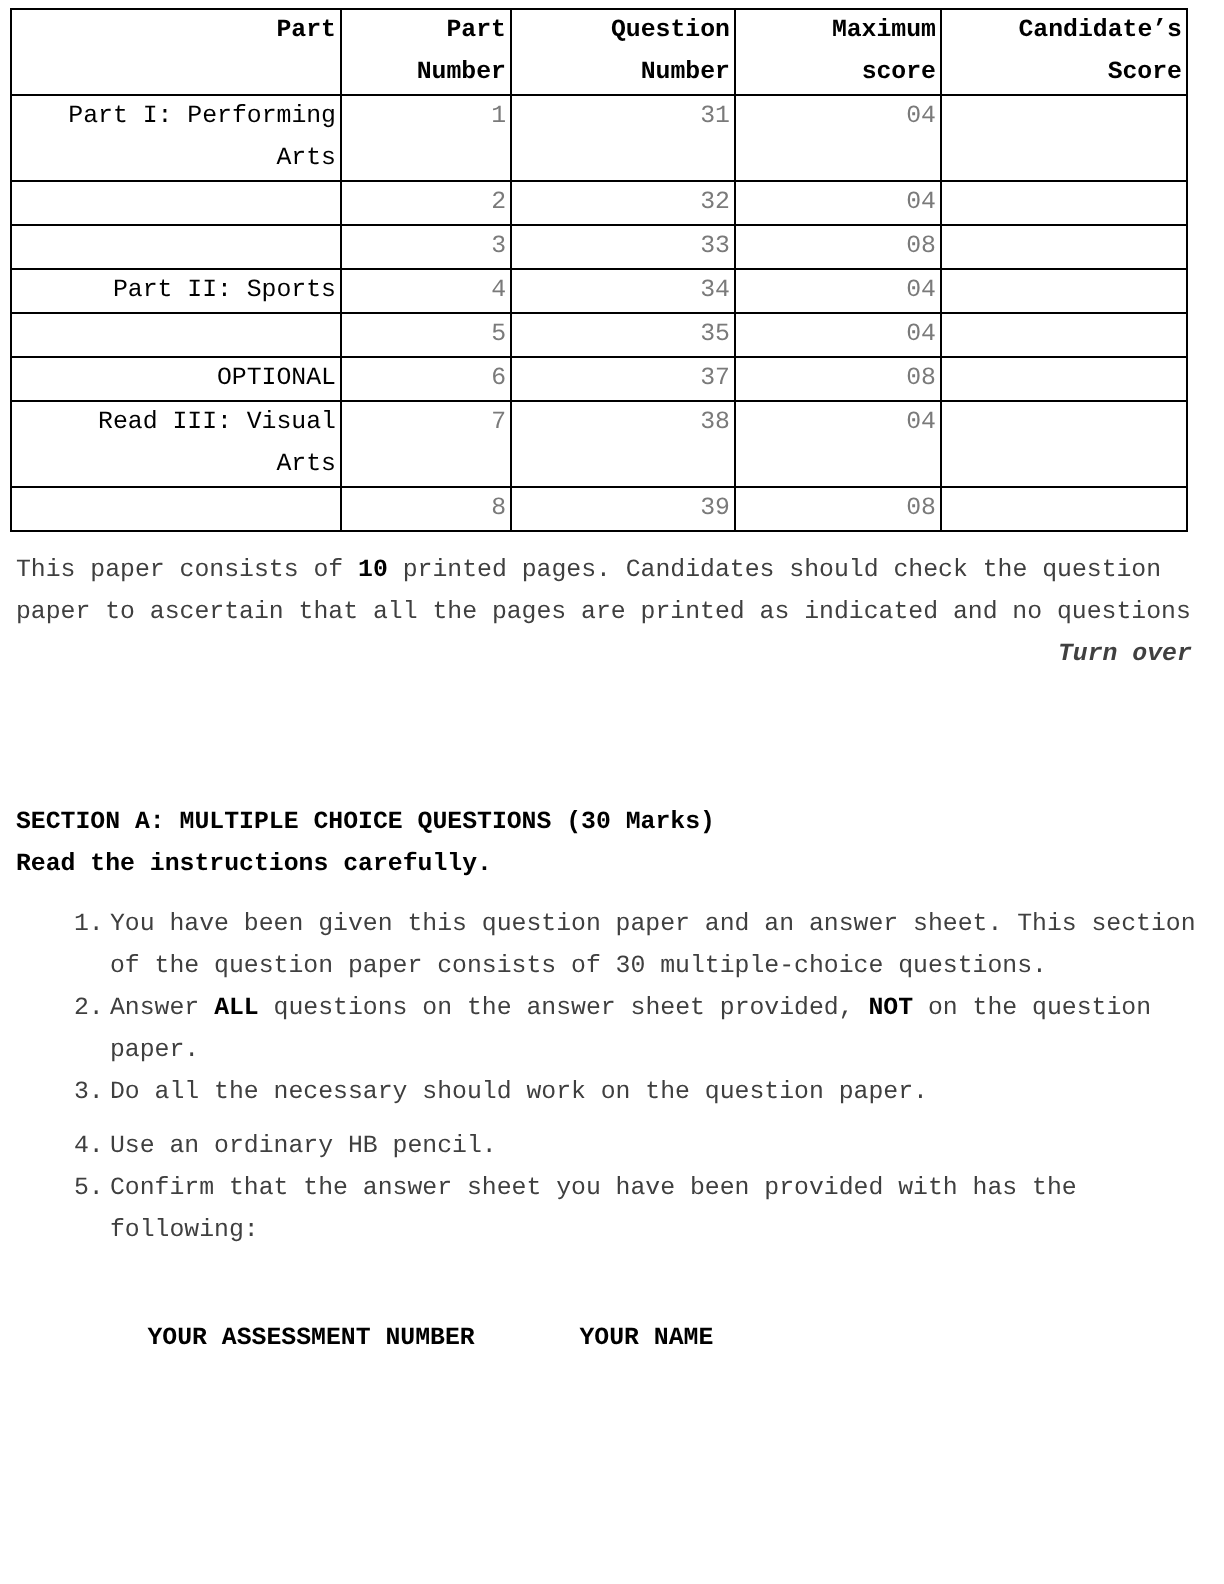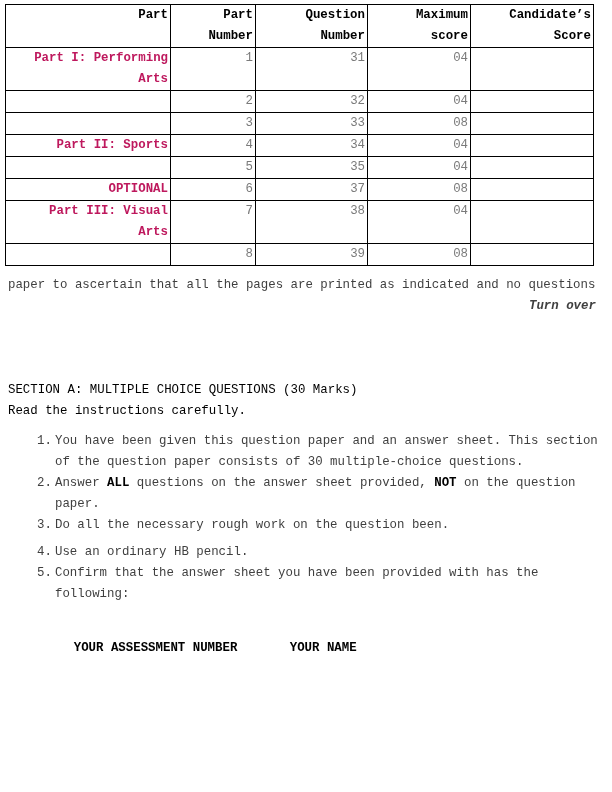--- a/index.html
+++ b/index.html
@@ -25,34 +25,34 @@
     border:1px solid #000;
     vertical-align:top;
     text-align:right;
     padding:0 2px 0 6px;
     line-height:21px;
     overflow:hidden;
   }
   table.score thead tr { height:42px; }
   table.score tbody tr { height:21px; }
   table.score th { font-weight:bold; color:#000; }
-  td.c-part { font-weight:bold; color:#be185d; padding-right:0; }
+  td.c-part { font-weight:normal; color:#000000; padding-right:0; }
   td.c-num  { color:#7a7a7a; }
   td.c-cand { color:#3f3f3f; }
   
   .notice { margin:9px 0 0 8px; }
   .notice .nline { white-space:pre; }
   .notice .line3 { position:relative; }
   .turn-over {
     position:absolute; left:521px; top:0;
     font-weight:bold; font-style:italic; color:#404040; white-space:pre;
   }
   .bold { font-weight:bold; color:#000; }
   
-  .heading { margin-left:8px; font-weight:normal; color:#000; white-space:pre; }
+  .heading { margin-left:8px; font-weight:bold; color:#000; white-space:pre; }
   .h-section { margin-top:21px; }
   .h-read    { }
   .h-howto   { margin-top:15px; }
   
   .ilist { margin-top:9px; }
   .ilist-2 { margin-top:6px; }
   .iitem { display:flex; padding-left:37px; }
   .iitem .marker { flex:0 0 18px; }
   .iitem .itext { width:552px; }
   
@@ -133,37 +133,38 @@
           <td class="c-cand"></td>
         </tr>
         <tr>
           <td class="c-part">OPTIONAL</td>
           <td class="c-num">6</td>
           <td class="c-num">37</td>
           <td class="c-num">08</td>
           <td class="c-cand"></td>
         </tr>
         <tr>
-          <td class="c-part">Part III: Visual Arts</td>
+          <td class="c-part">Read III: Visual Arts</td>
           <td class="c-num">7</td>
           <td class="c-num">38</td>
           <td class="c-num">04</td>
           <td class="c-cand"></td>
         </tr>
         <tr>
           <td class="c-part"></td>
           <td class="c-num">8</td>
           <td class="c-num">39</td>
           <td class="c-num">08</td>
           <td class="c-cand"></td>
         </tr>
       </tbody>
   </table>
 
   <div class="notice">
+    <div class="nline"><span>This paper consists of </span><span class="bold">10</span><span> printed pages. Candidates should check the question</span></div>
     <div class="nline">paper to ascertain that all the pages are printed as indicated and no questions</div>
     <div class="nline line3">
       <span class="turn-over">Turn over</span>
     </div>
   </div>
 
   <div class="heading h-section">SECTION A: MULTIPLE CHOICE QUESTIONS (30 Marks)</div>
 
   <div class="heading h-read">Read the instructions carefully.</div>
 
@@ -171,21 +172,21 @@
     <div class="iitem">
       <span class="marker">1.</span>
       <div class="itext">You have been given this question paper and an answer sheet. This section of the question paper consists of 30 multiple-choice questions.</div>
     </div>
     <div class="iitem">
       <span class="marker">2.</span>
       <div class="itext"><span>Answer </span><span class="bold">ALL</span><span> questions on the answer sheet provided, </span><span class="bold">NOT</span><span> on the question paper.</span></div>
     </div>
     <div class="iitem">
       <span class="marker">3.</span>
-      <div class="itext">Do all the necessary rough work on the question been.</div>
+      <div class="itext">Do all the necessary should work on the question paper.</div>
     </div>
   </div>
 
 
   <div class="ilist ilist-2">
     <div class="iitem">
       <span class="marker">4.</span>
       <div class="itext">Use an ordinary HB pencil.</div>
     </div>
     <div class="iitem">

